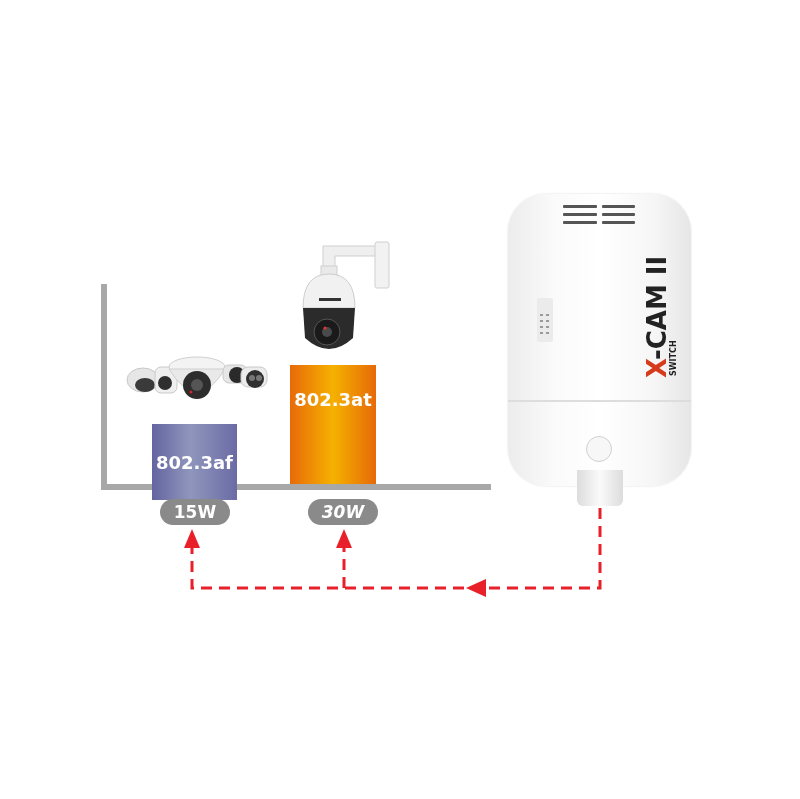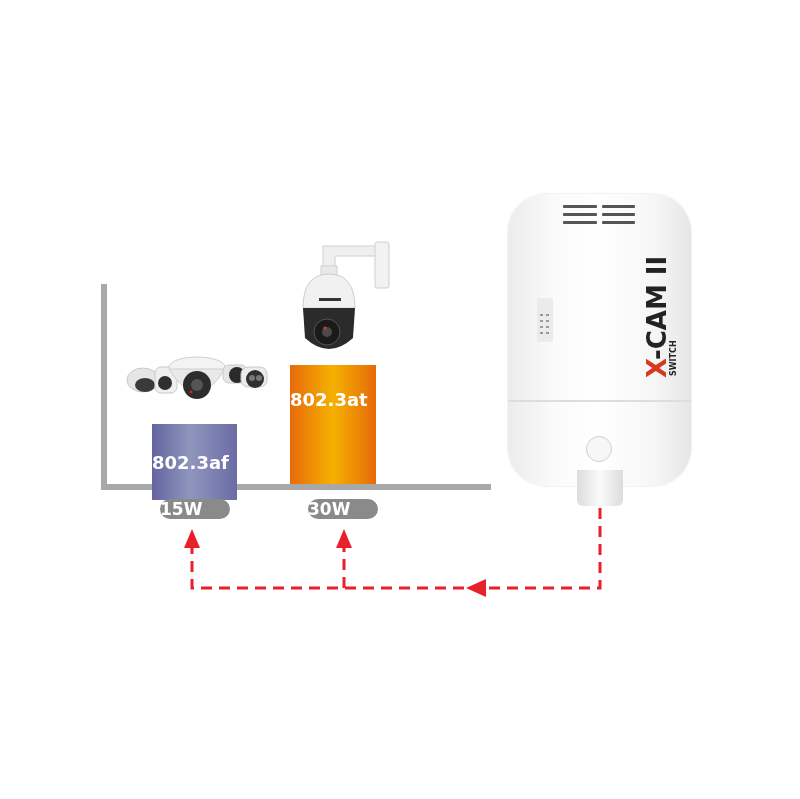--- a/index.html
+++ b/index.html
@@ -2,30 +2,30 @@
 <html><head>
 <meta charset="utf-8">
 <style>
   html, body { margin:0; padding:0; background:#ffffff; }
   body { width:800px; height:799px; position:relative; overflow:hidden; font-family:"DejaVu Sans", sans-serif; }
   .abs { position:absolute; }
   
   .axis-y { left:101px; top:284px; width:6px; height:206px; background:#a8a8a8; }
   .axis-x { left:101px; top:484px; width:390px; height:6px; background:#a8a8a8; }
   
-  .bar { display:flex; align-items:center; justify-content:flex-start; color:#fff; font-weight:bold; font-size:18px; }
+  .bar { display:flex; align-items:center; justify-content:center; color:#fff; font-weight:bold; font-size:18px; }
   .bar-af { left:152px; top:424px; width:85px; height:76px;
     background:linear-gradient(90deg,#6464a0 0%,#8f96bc 45%,#6b6ba5 100%); }
   .bar-at { left:290px; top:365px; width:86px; height:119px;
     background:linear-gradient(90deg,#e86a0a 0%,#f5b100 50%,#e66a08 100%); align-items:flex-start; padding-top:24px; box-sizing:border-box; }
   
-  .pill { height:20px; border-radius:13px; background:#8a8a8a; color:#fff; font-weight:bold; font-size:17px;
-    display:flex; align-items:center; }
+  .pill { height:26px; border-radius:13px; background:#8a8a8a; color:#fff; font-weight:bold; font-size:17px;
+    display:flex; align-items:center; justify-content:center; }
   .pill-15 { left:160px; top:499px; width:70px; }
-  .pill-30 { left:308px; top:499px; width:70px; }
+  .pill-30 { left:308px; top:499px; width:70px;font-style:italic; }
   
   .switch-body { left:508px; top:194px; width:183px; height:292px; border-radius:38px;
     background:linear-gradient(90deg,#ececec 0%,#fafafa 25%,#ffffff 50%,#f6f6f6 80%,#e6e6e6 100%);
     box-shadow:0 0 2px #d4d4d4; }
   .switch-seam { left:508px; top:400px; width:183px; height:2px; background:#dddddd; }
   .vent { height:3px; background:#555; border-radius:1px; }
   .port { left:577px; top:470px; width:46px; height:36px; background:linear-gradient(90deg,#dcdcdc,#fafafa,#dcdcdc); border-radius:0 0 6px 6px; }
   .led-panel { left:537px; top:298px; width:16px; height:44px; background:#ebebeb; border-radius:2px; }
   .cap { left:586px; top:436px; width:24px; height:24px; border-radius:50%; border:1px solid #d0d0d0; background:#f7f7f7; }
   .brand { left:636px; top:250px; width:40px; height:130px; }

